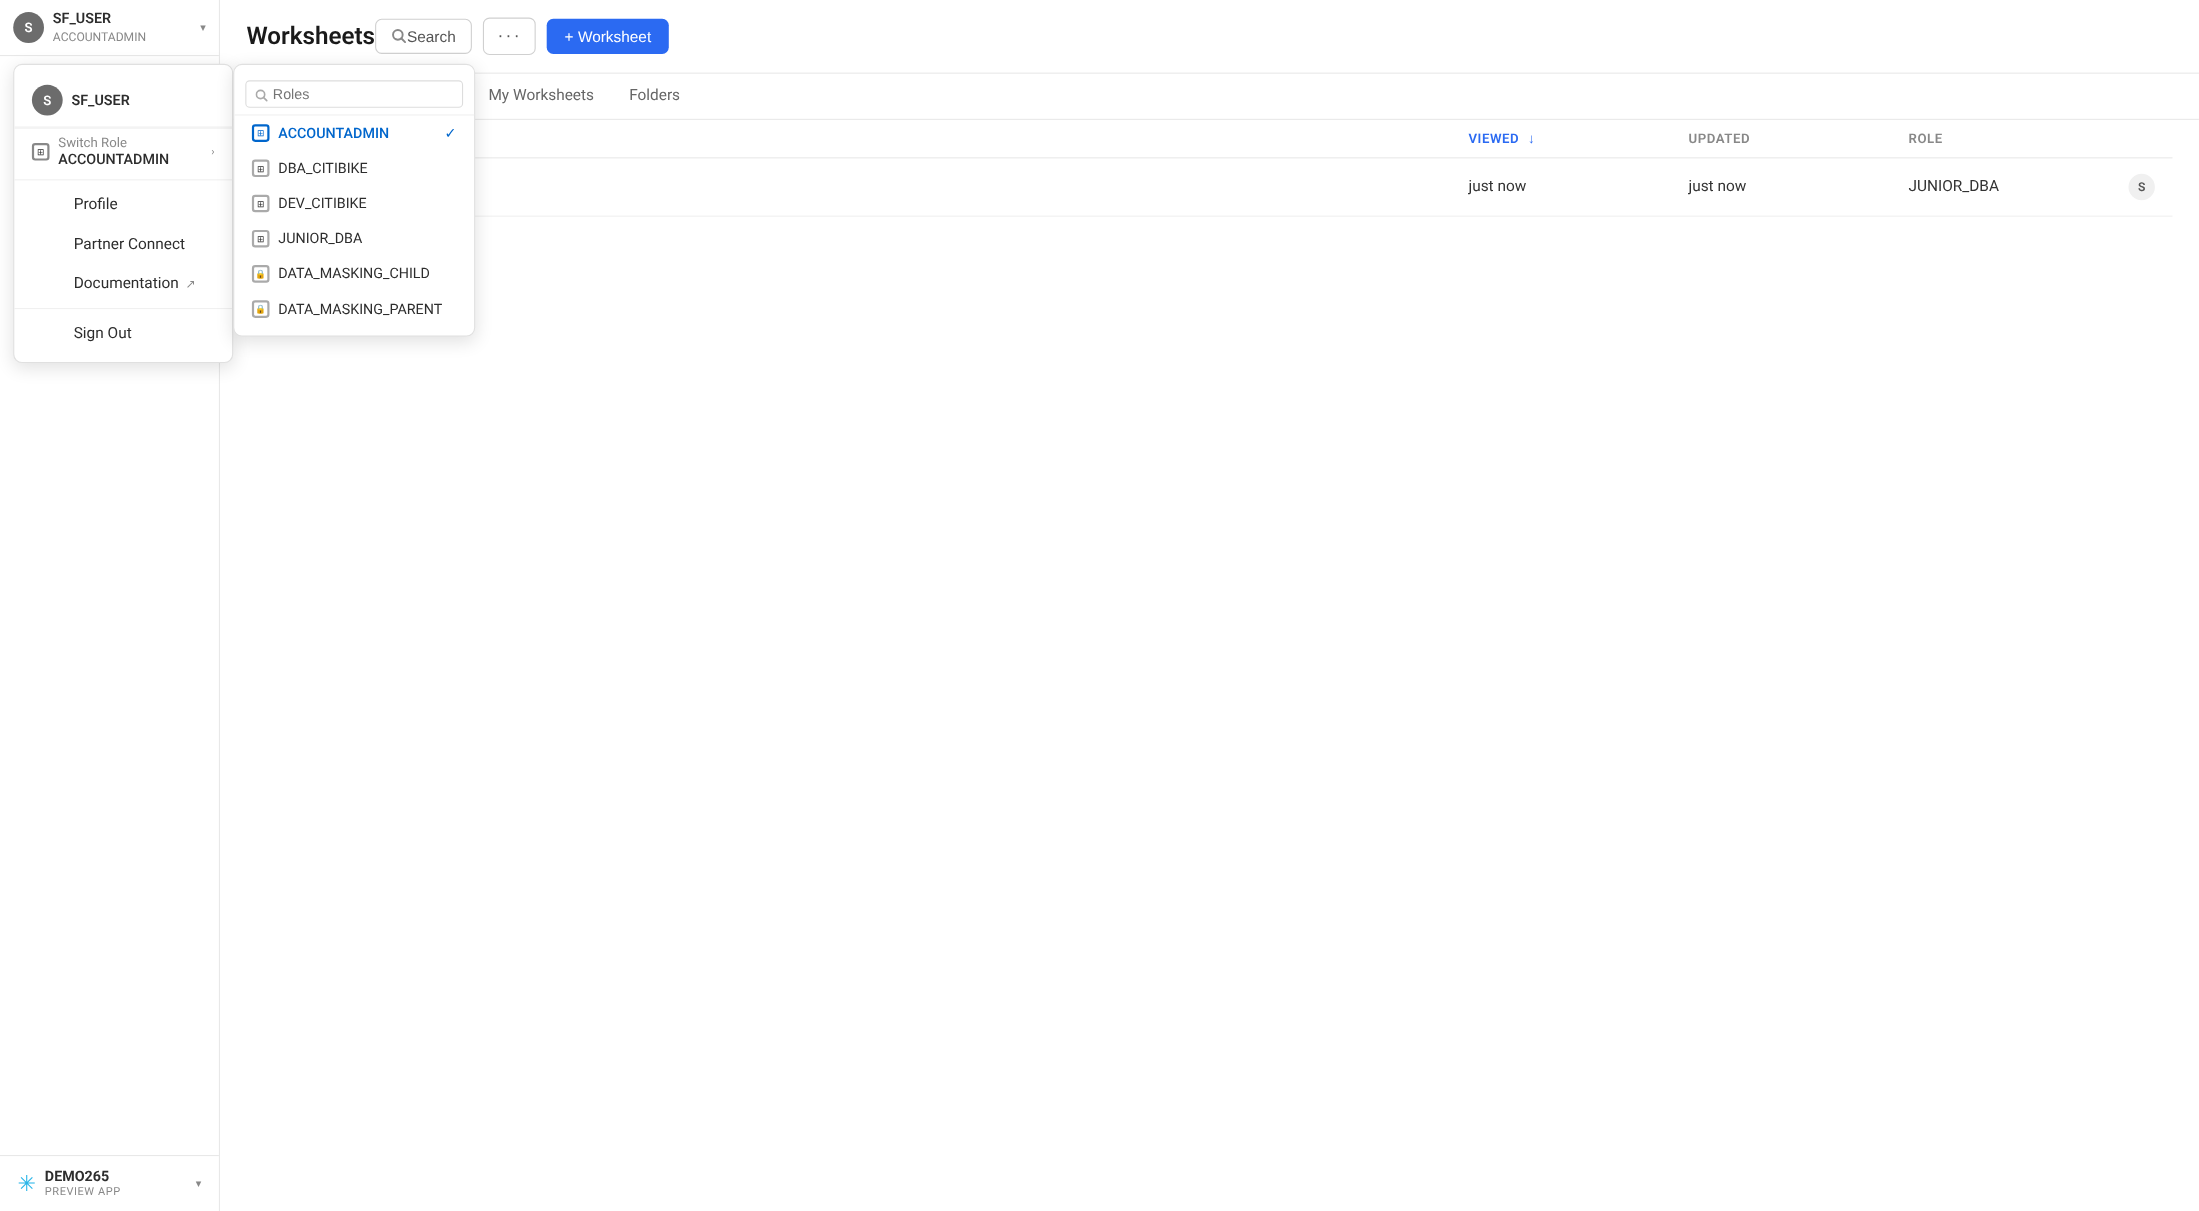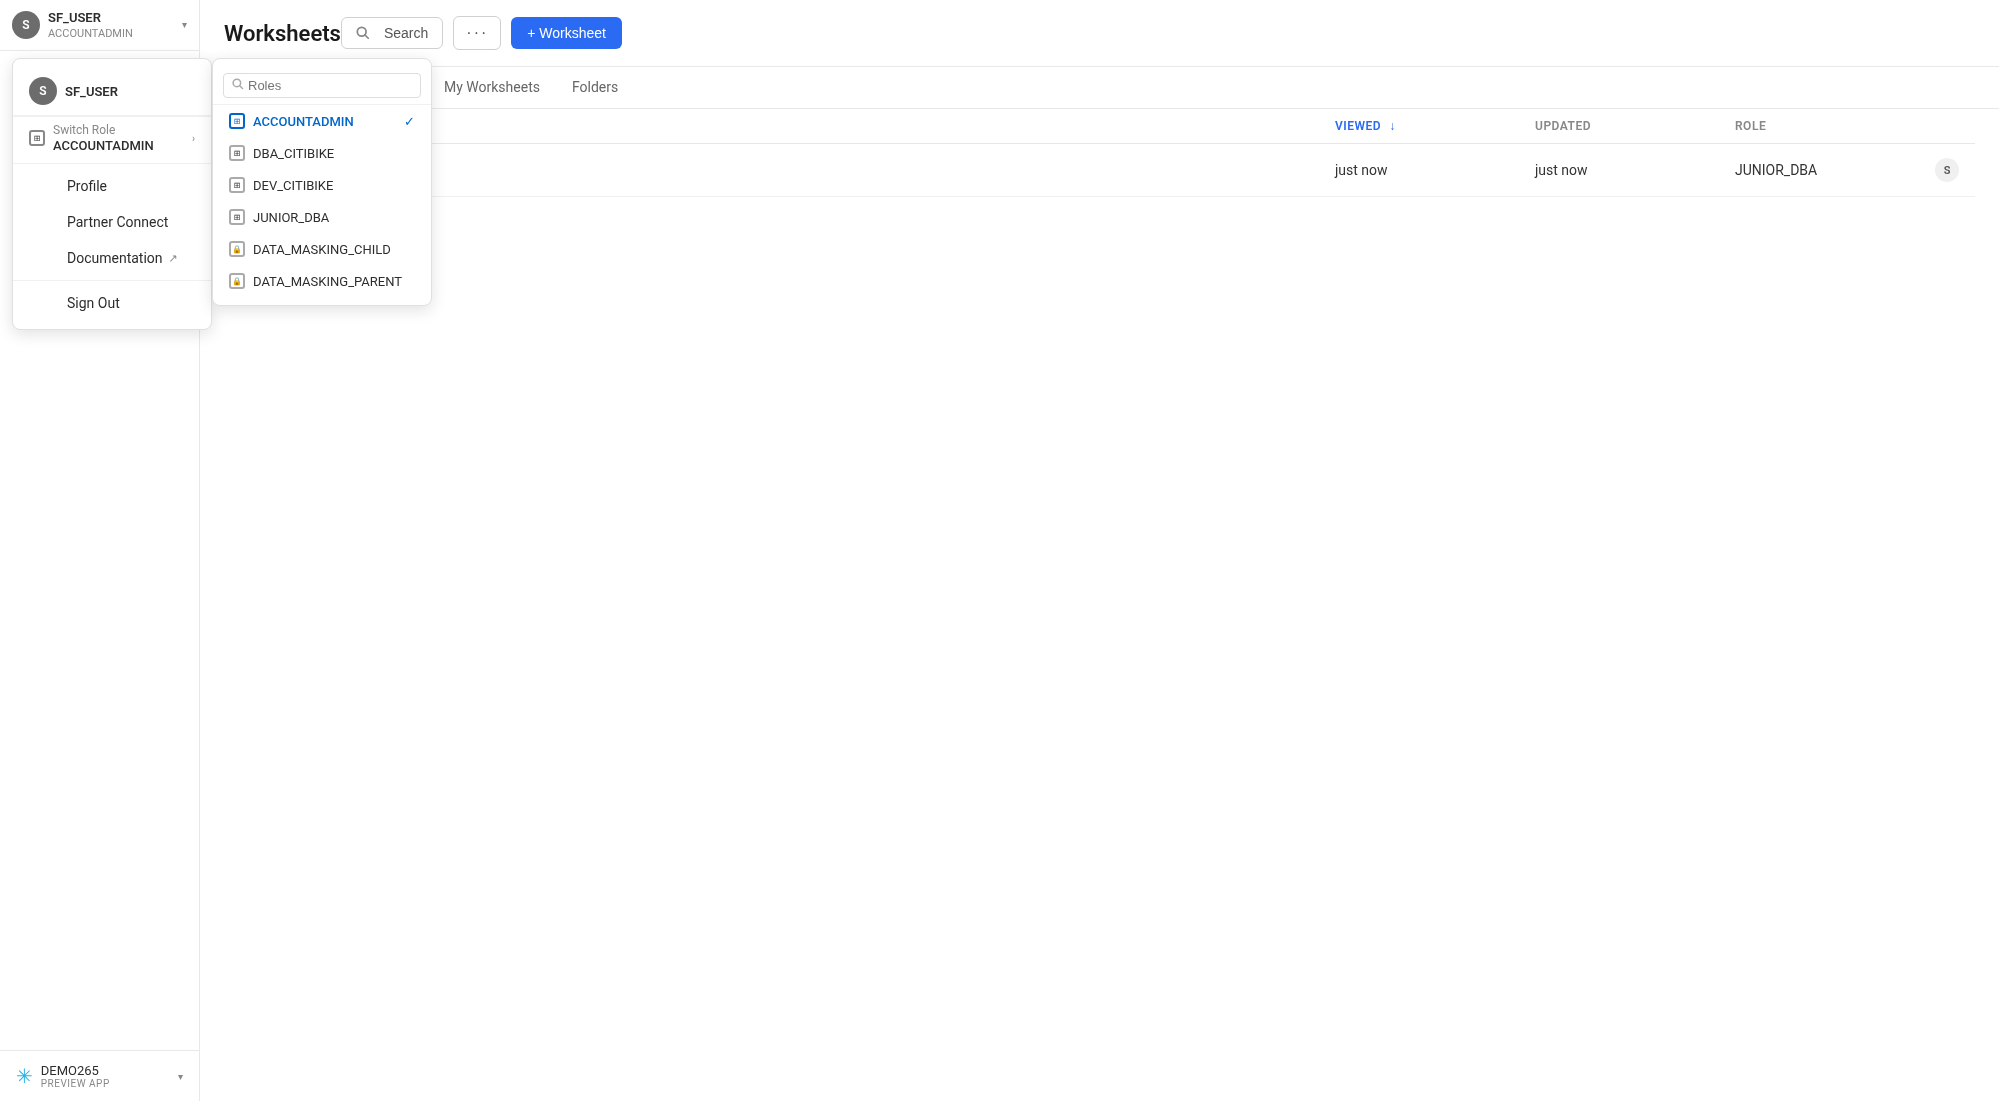--- a/index.html
+++ b/index.html
@@ -27,45 +27,45 @@
     .switch-role-icon { color: #888; font-size: 10px; }
     .role-icon { width: 16px; height: 16px; border: 2px solid #888; border-radius: 3px; display: inline-flex; align-items: center; justify-content: center; font-size: 8px; flex-shrink: 0; }
 
     .dropdown-divider { border: none; border-top: 1px solid #f0f0f0; margin: 4px 0; }
     .dropdown-menu-item { padding: 10px 6px; cursor: pointer; font-size: 14px; color: #2d2d2d; display: flex; align-items: center; gap: 6px; margin-left: 48px; }
     .external-icon { font-size: 11px; color: #888; }
 
     
     .roles-dropdown { position: absolute; top: 58px; left: 230px; background: #fff; border: 1px solid #e0e0e0; border-radius: 8px; box-shadow: 0 4px 16px rgba(0,0,0,0.12); width: 220px; z-index: 200; padding: 8px 0; }
     .roles-search { padding: 6px 10px; border-bottom: 1px solid #f0f0f0; }
-    .roles-search-wrapper { display: flex; align-items: flex-start; gap: 4px; border: 1px solid #ddd; border-radius: 4px; padding: 4px 8px; }
+    .roles-search-wrapper { display: flex; align-items: flex-end; gap: 4px; border: 1px solid #ddd; border-radius: 4px; padding: 4px 8px; }
     .roles-search-wrapper svg { color: #aaa; flex-shrink: 0; }
     .role-item { padding: 8px 16px; display: flex; align-items: center; gap: 8px; cursor: pointer; font-size: 13px; }
     .role-item.active { color: #0066cc; font-weight: 500; }
     .role-check { margin-left: auto; color: #0066cc; }
     .role-item-icon { width: 16px; height: 16px; border: 2px solid #aaa; border-radius: 3px; display: inline-flex; align-items: center; justify-content: center; font-size: 8px; flex-shrink: 0; }
     .role-item-icon.lock { border-color: #aaa; }
     .role-item.active .role-item-icon { border-color: #0066cc; }
 
     
     .sidebar-bottom { margin-top: auto; padding: 12px 16px; border-top: 1px solid #e8e8e8; display: flex; align-items: center; gap: 8px; }
     .snowflake-icon { color: #29b5e8; font-size: 20px; }
     .demo-info { flex: 1; }
-    .demo-name { font-size: 13px; font-weight: 400; }
+    .demo-name { font-size: 13px; font-weight: 700; }
     .preview-label { font-size: 10px; color: #888; letter-spacing: 0.5px; }
     .demo-chevron { color: #888; font-size: 10px; }
 
     
     .main-content { flex: 1; display: flex; flex-direction: column; background: #fff; }
 
     .main-header { padding: 16px 24px; display: flex; align-items: center; justify-content: flex-start; border-bottom: 1px solid #e8e8e8; }
     .page-title { font-size: 22px; font-weight: 600; color: #1a1a1a; }
 
     .header-actions { display: flex; align-items: center; gap: 10px; }
-    .search-btn { display: flex; align-items: center; gap: 14px; border: 1px solid #d0d0d0; background: #fff; border-radius: 6px; padding: 7px 14px; cursor: pointer; font-size: 14px; color: #555; }
+    .search-btn { display: flex; align-items: center; gap: 0; border: 1px solid #d0d0d0; background: #fff; border-radius: 6px; padding: 7px 14px; cursor: pointer; font-size: 14px; color: #555; }
     .search-btn svg { color: #888; }
     .more-btn { border: 1px solid #d0d0d0; background: #fff; border-radius: 6px; padding: 7px 12px; cursor: pointer; font-size: 16px; color: #555; letter-spacing: 2px; }
     .new-worksheet-btn { background: #2b6af2; color: #ffffff; border: none; border-radius: 6px; padding: 8px 16px; cursor: pointer; font-size: 14px; font-weight: 500; display: flex; align-items: center; gap: 4px; }
 
     
     .tabs-bar { display: flex; gap: 0; padding: 0 24px; border-bottom: 1px solid #e8e8e8; }
     .tab { padding: 12px 16px; cursor: pointer; font-size: 14px; color: #666; border-bottom: 2px solid transparent; margin-bottom: -1px; }
     .tab.active { color: #2b6af2; border-bottom-color: #2b6af2; font-weight: 500; }
 
     

